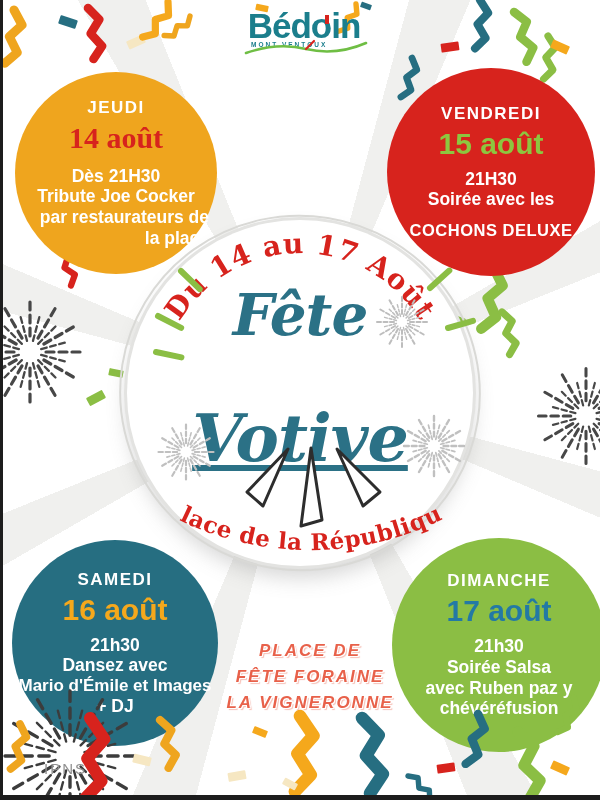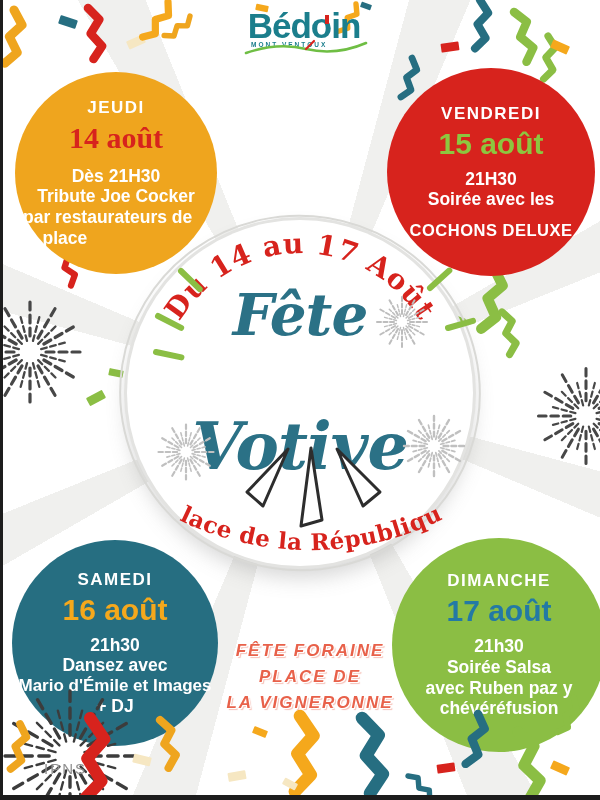--- a/index.html
+++ b/index.html
@@ -21,21 +21,21 @@
     border-left:3px solid #1d1d1d; border-right:3px solid #1d1d1d; border-bottom:5px solid #1d1d1d;}
   
   .logo{position:absolute; top:8px; left:50%; width:170px; margin-left:-85px; text-align:center; z-index:2;}
   .logo-name{font-size:35px; font-weight:bold; color:var(--logoteal); letter-spacing:-1px; line-height:1;}
   .logo-idot{position:absolute; left:106px; top:7px; width:4px; height:9px; background:var(--red);}
   .logo-sub{font-size:6.5px; font-weight:bold; color:var(--logoteal); letter-spacing:2px; text-align:left; padding-left:32px; margin-top:-2px;}
   .logo-swoosh{position:absolute; left:25px; top:30px; pointer-events:none;}
   
   .event-circle{position:absolute; border-radius:50%; z-index:2; color:#fff;
     display:flex; flex-direction:column; align-items:center; justify-content:center;
-    text-align:left; font-weight:bold;}
+    text-align:right; font-weight:bold;}
   .event-circle .day{font-size:17px; letter-spacing:1.5px;}
   .event-circle .date{font-size:30px; margin:3px 0 8px;}
   .event-circle .line{font-size:17.5px; line-height:1.18; max-width:186px;}
   .c-jeudi{left:15px; top:72px; width:202px; height:202px; background:var(--yellow);}
   .c-jeudi .date{color:var(--red); margin-bottom:11px;font-family:Liberation Serif, serif;}
   .c-vendredi{left:387px; top:68px; width:208px; height:208px; background:var(--red);}
   .c-vendredi .date{color:var(--lightgreen);}
   .c-vendredi .l3{margin-top:11px; font-size:16.5px; letter-spacing:.5px;}
   .c-samedi{left:12px; top:540px; width:206px; height:206px; background:var(--teal);}
   .c-samedi .date{color:var(--orange);}
@@ -43,21 +43,21 @@
   .c-dimanche{left:392px; top:538px; width:214px; height:214px; background:var(--green);}
   .c-dimanche .date{color:var(--blue);}
   
   .center-circle{position:absolute; left:127px; top:220px; width:346px; height:346px;
     background:#fff; border-radius:50%; z-index:3;
     box-shadow:0 0 0 3px #e3e3e1, 0 12px 20px rgba(110,110,110,.28);
     display:flex; flex-direction:column; align-items:center; padding-top:66px; box-sizing:border-box;gap:48px;}
   .center-circle::before{content:""; position:absolute; inset:-7px; border-radius:50%;
     border:2px solid #d9d9d6; transform:rotate(9deg) scale(1.005,.99); pointer-events:none;}
   .title1{font:italic bold 58px "DejaVu Serif",serif; color:var(--titleteal); line-height:1; letter-spacing:-1px;}
-  .title2{font:italic bold 65px "DejaVu Serif",serif; color:var(--titleteal); line-height:1; letter-spacing:-1px; margin-top:22px;}
+  .title2{font:italic bold 65px "DejaVu Serif",serif; color:var(--titleteal); line-height:1; letter-spacing:-1px; margin-top:14px;text-decoration:underline;}
   
   .decor-back{position:absolute; inset:0; z-index:1; pointer-events:none;}
   .decor-front{position:absolute; inset:0; z-index:4; pointer-events:none;}
   text.arc-dates{font-family:"DejaVu Serif",serif; font-weight:bold; font-size:28px; fill:var(--red); letter-spacing:1px;}
   text.arc-place{font-family:"DejaVu Serif",serif; font-weight:bold; font-size:23px; fill:var(--red); letter-spacing:.5px;}
   
   .fair-text{position:absolute; left:190px; top:638px; width:240px; z-index:5;
     text-align:center; font-weight:bold; font-style:italic; color:var(--coral);
     font-size:17px; line-height:26px; letter-spacing:2px;
     text-shadow:1px 1px 0 #fff,-1px 1px 0 #fff,1px -1px 0 #fff,-1px -1px 0 #fff,2px 2px 1px rgba(232,97,74,.4);}
@@ -233,20 +233,20 @@
       <use href="#rib" transform="translate(478,714) rotate(16) scale(0.95)" stroke-width="9" style="stroke:var(--teal)"></use>
       <use href="#rib" transform="translate(518,732) rotate(-8) scale(1.25)" stroke-width="9" style="stroke:var(--green)"></use>
       <use href="#rib" transform="translate(574,698) rotate(28) scale(0.7)" stroke-width="9" style="stroke:var(--green)"></use>
       <use href="#confetto" transform="translate(446,768) rotate(-8)" style="fill:var(--red)"></use>
       <use href="#confetto" transform="translate(560,768) rotate(24)" style="fill:var(--orange)"></use>
       <use href="#rib" transform="translate(408,776) rotate(-40) scale(0.6)" stroke-width="9" style="stroke:var(--teal)"></use>
     </g>
   </svg>
 
   <div class="fair-text">
+    <div>PLACE DE</div>
     <div>FÊTE FORAINE</div>
-    <div>PLACE DE</div>
     <div>LA VIGNERONNE</div>
   </div>
   <div class="ipns">IPNS</div>
 
   <div class="frame"></div>
 </div>
 
 </body></html>

